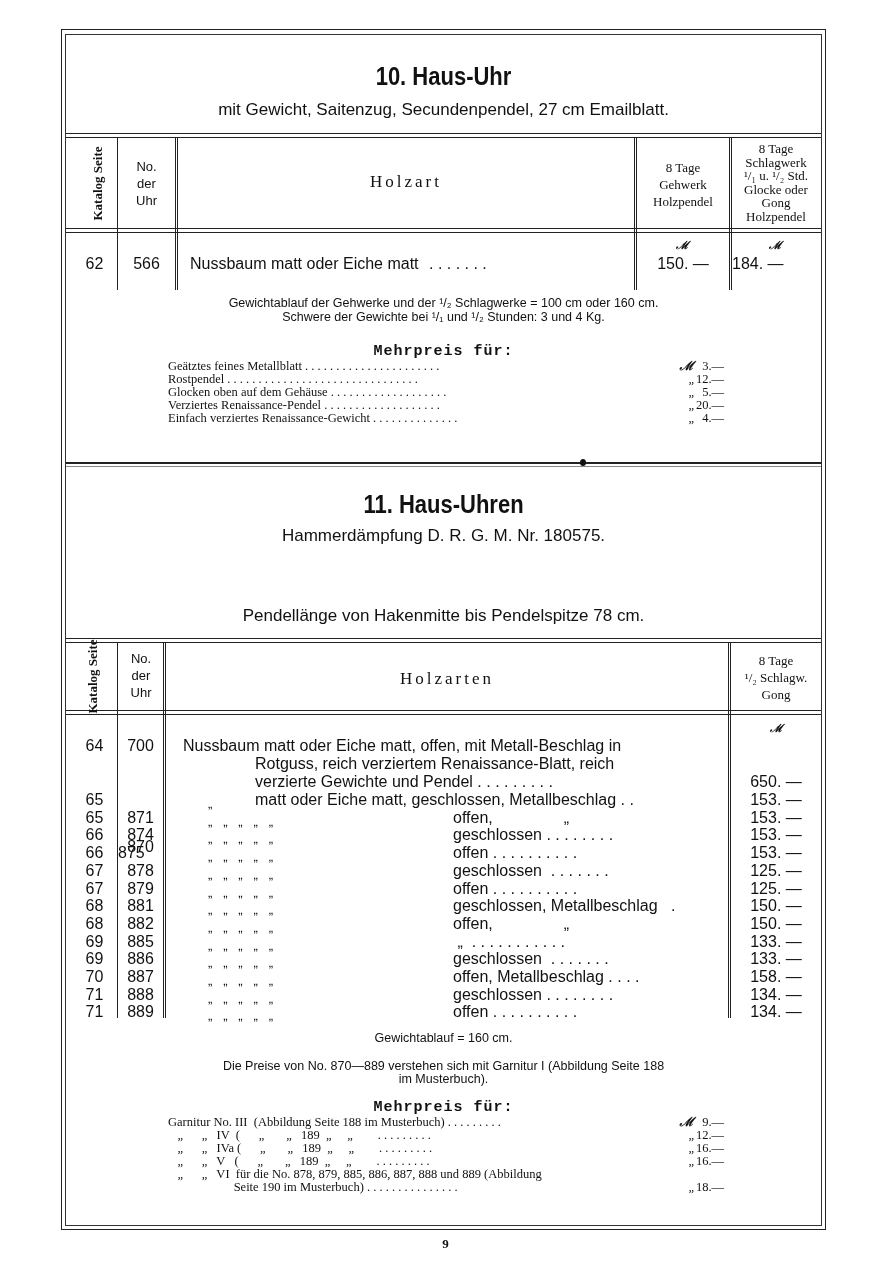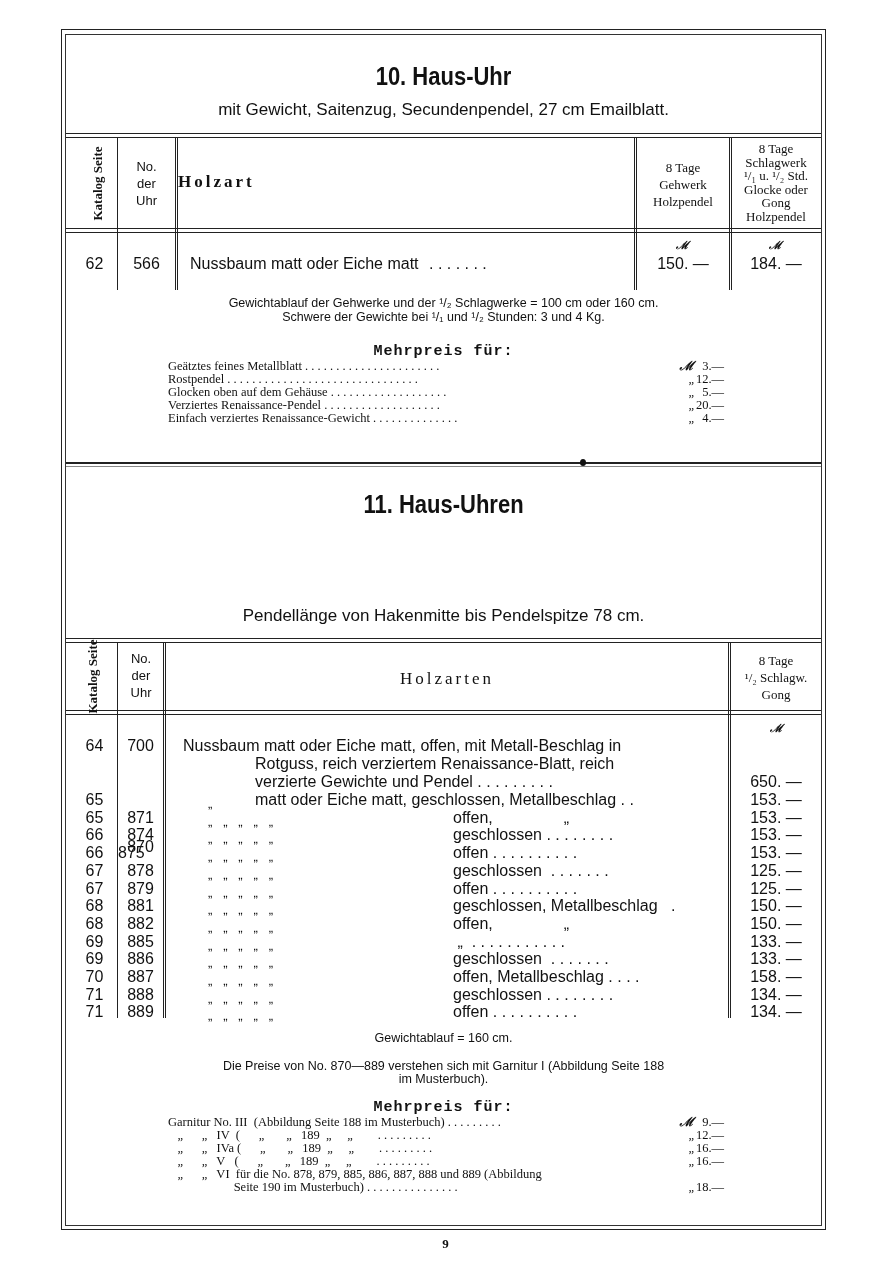--- a/index.html
+++ b/index.html
@@ -52,21 +52,21 @@
 <div class="vrule2" style="left:175px; top:138px; height:152px;"></div>
 <div class="vrule2" style="left:634px; top:138px; height:152px;"></div>
 <div class="vrule2" style="left:729px; top:138px; height:152px;"></div>
 
 <div class="rot" style="left:57px; top:177px; width:80px;">Katalog Seite</div>
 <div class="abs hdr-s" style="left:118px; top:160px; width:57px;">
   <div>No.</div>
   <div style="margin-top:3px">der</div>
   <div style="margin-top:3px">Uhr</div>
 </div>
-<div class="abs wide" style="left:178px; top:172px; width:456px; text-align:left;font-weight:bold;">Holzart</div>
+<div class="abs wide" style="left:178px; top:172px; width:456px; text-align:center;">Holzart</div>
 <div class="abs hdr" style="left:637px; top:160px; width:92px;">
   <div>8 Tage</div>
   <div style="margin-top:2px">Gehwerk</div>
   <div style="margin-top:2px">Holzpendel</div>
 </div>
 <div class="abs hdr" style="left:732px; top:142px; width:88px; line-height:13.5px;">
   <div>8 Tage</div>
   <div>Schlagwerk</div>
   <div>¹/₁ u. ¹/₂ Std.</div>
   <div>Glocke oder</div>
@@ -76,21 +76,21 @@
 
 <div class="abs mark" style="left:676px; top:237px;">ℳ</div>
 <div class="abs mark" style="left:769px; top:237px;">ℳ</div>
 <div class="row" style="left:72px; top:255px; width:45px; text-align:center;">62</div>
 <div class="row" style="left:118px; top:255px; width:57px; text-align:center;">566</div>
 <div class="row" style="left:190px; top:255px; width:440px; white-space:nowrap;">
   <span>Nussbaum matt oder Eiche matt</span>
   <span class="dots" style="margin-left:6px;">. . . . . . .</span>
 </div>
 <div class="row" style="left:637px; top:255px; width:92px; text-align:center;">150. —</div>
-<div class="row" style="left:732px; top:255px; width:88px; text-align:center;">184. —</div>
+<div class="row" style="left:732px; top:255px; width:88px; text-align:left;">184. —</div>
 
 <div class="abs small" style="left:66px; width:755px; top:297px; text-align:center;">Gewichtablauf der Gehwerke und der ¹/₂ Schlagwerke = 100 cm oder 160 cm.</div>
 <div class="abs small" style="left:66px; width:755px; top:311px; text-align:center;">Schwere der Gewichte bei ¹/₁ und ¹/₂ Stunden: 3 und 4 Kg.</div>
 
 <div class="abs mehr" style="left:66px; width:755px; top:343px;">Mehrpreis für:</div>
 
 <div class="extra-row" style="top:360px;">
   <span class="lbl">Geätztes feines Metallblatt . . . . . . . . . . . . . . . . . . . . . .</span>
   <span class="cur" style="font-style:italic;font-weight:bold;">ℳ</span>
   <span class="val">3.—</span>
@@ -115,20 +115,21 @@
   <span class="cur">„</span>
   <span class="val">4.—</span>
 </div>
 
 <div class="hrule" style="top:462px; border-top:2px solid #222;"></div>
 <div class="hrule" style="top:466px; border-top:1px solid #888;"></div>
 <div class="abs" style="left:580px; top:459px; width:6px; height:7px; background:#111; border-radius:50%;"></div>
 
 <div class="abs title" style="top:490px;">11. Haus-Uhren</div>
 <div class="abs subtitle" style="top:527px; line-height:18px;">
+  <div>Hammerdämpfung D. R. G. M. Nr. 180575.</div>
 </div>
 <div class="abs subtitle" style="top:606px;">Pendellänge von Hakenmitte bis Pendelspitze 78 cm.</div>
 
 <div class="hrule" style="top:638px;"></div>
 <div class="hrule" style="top:642px;"></div>
 <div class="hrule" style="top:710px;"></div>
 <div class="hrule" style="top:714px;"></div>
 <div class="vrule" style="left:117px; top:643px; height:375px;"></div>
 <div class="vrule2" style="left:163px; top:643px; height:375px;"></div>
 <div class="vrule2" style="left:728px; top:643px; height:375px;"></div>

